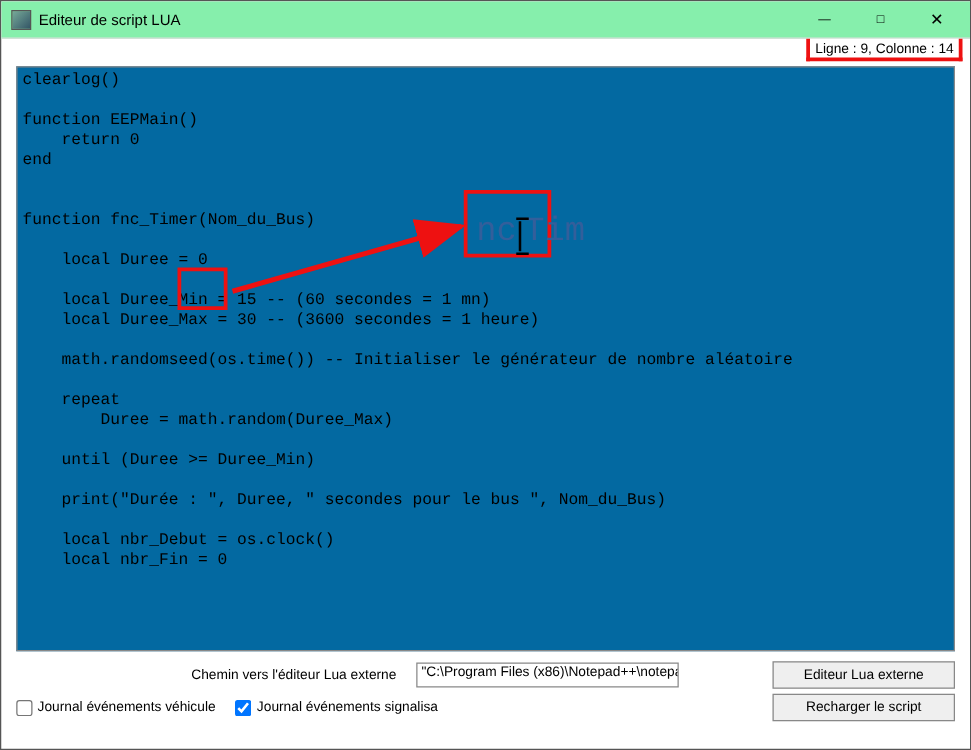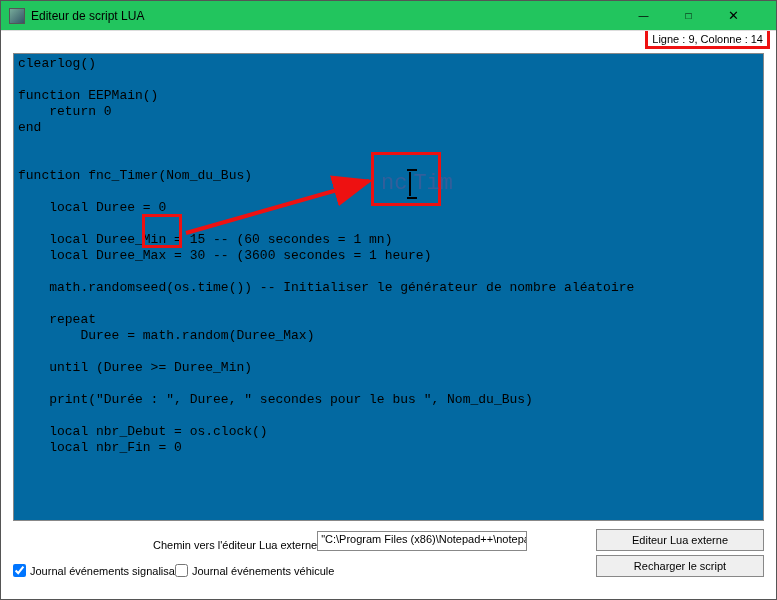--- a/index.html
+++ b/index.html
@@ -8,25 +8,25 @@
     font-family: "Segoe UI", Tahoma, sans-serif;
     font-size: 12px;
     background: #fff;
     width: 777px;
     height: 600px;
     overflow: hidden;
     border: 1px solid #555;
   }
   .titlebar {
     height: 30px;
-    background: #22c55e;
+    background: #86efac;
     border-bottom: 1px solid #ddd;
     display: flex;
     align-items: center;
-    padding: 0 20px 0 8px;
+    padding: 0 4px 0 8px;
   }
   .app-icon {
     width: 16px; height: 16px;
     margin-right: 6px;
     background: linear-gradient(135deg, #7a9 0%, #356 100%);
     border: 1px solid #555;
   }
   .title { flex: 1; font-size: 12px; color: #000; }
   .win-btn {
     width: 45px; height: 28px;
@@ -81,21 +81,21 @@
     border: 3px solid #e11;
     pointer-events: none;
     background: transparent;
   }
   .anno-caret-box { left: 141px; top: 183px; width: 40px; height: 34px; }
   .anno-zoom-box { left: 370px; top: 121px; width: 70px; height: 54px; }
   .zoom-content {
     position: absolute;
     left: 380px; top: 140px;
     font-family: "Courier New", monospace;
-    font-size: 22px;
+    font-size: 27px;
     color: #335f9b;
     pointer-events: none;
     white-space: pre;
     display: flex; align-items: flex-end;
   }
   .zoom-content .cur {
     display: inline-block; width: 0;
     border-left: 2px solid #000;
     height: 24px; margin: 0 2px;
     position: relative;
@@ -120,42 +120,42 @@
   .bottom {
     position: absolute;
     left: 12px; right: 12px; bottom: 6px;
     height: 64px;
     display: flex;
     flex-direction: column;
     gap: 4px;
   }
   .row {
     display: flex;
-    align-items: flex-end;
-    gap: 0;
+    align-items: center;
+    gap: 16px;
   }
   .row1 { justify-content: flex-start; }
   .lbl-right { margin-left: auto; text-align: right; font-size: 11px; }
   .pathbox {
     width: 210px; height: 20px;
     border: 1px solid #888;
     padding: 1px 3px;
     font-size: 11px;
     background: #fff;
     white-space: nowrap; overflow: hidden;
   }
   .btn {
     height: 22px;
     border: 1px solid #888;
     background: #efefef;
     font-size: 11px;
     display: flex; align-items: center; justify-content: center;
     padding: 0 10px;
   }
-  .btn-wide { width: 168px; }
+  .btn-wide { width: 146px; }
   .btn-med { width: 120px; }
   .chk { display: flex; align-items: center; gap: 4px; font-size: 11px; }
   .chk input { margin: 0; width: 13px; height: 13px; }
 </style>
 </head>
 <body>
 
 <div class="titlebar">
   <div class="app-icon"></div>
   <div class="title">Editeur de script LUA</div>
@@ -214,26 +214,26 @@
 
   <div class="bottom">
     <div class="row row1">
       <span class="lbl-right" style="margin-left:140px">Chemin vers l'éditeur Lua externe</span>
       <div class="pathbox">"C:\Program Files (x86)\Notepad++\notepad++.e</div>
       <div style="flex:1"></div>
       <div class="btn btn-wide">Editeur Lua externe</div>
     </div>
     <div class="row">
       <label class="chk">
+        <input type="checkbox" style="">
+        <span>Journal événements véhicule</span>
+      </label>
+      <label class="chk">
         <input type="checkbox" checked="" style="">
         <span>Journal événements signalisa</span>
-      </label>
-      <label class="chk">
-        <input type="checkbox" style="">
-        <span>Journal événements véhicule</span>
       </label>
       <div style="flex:1"></div>
       <div style="width:18px"></div>
       <div class="btn btn-wide">Recharger le script</div>
     </div>
   </div>
 
 </div>
 
 </body></html>

